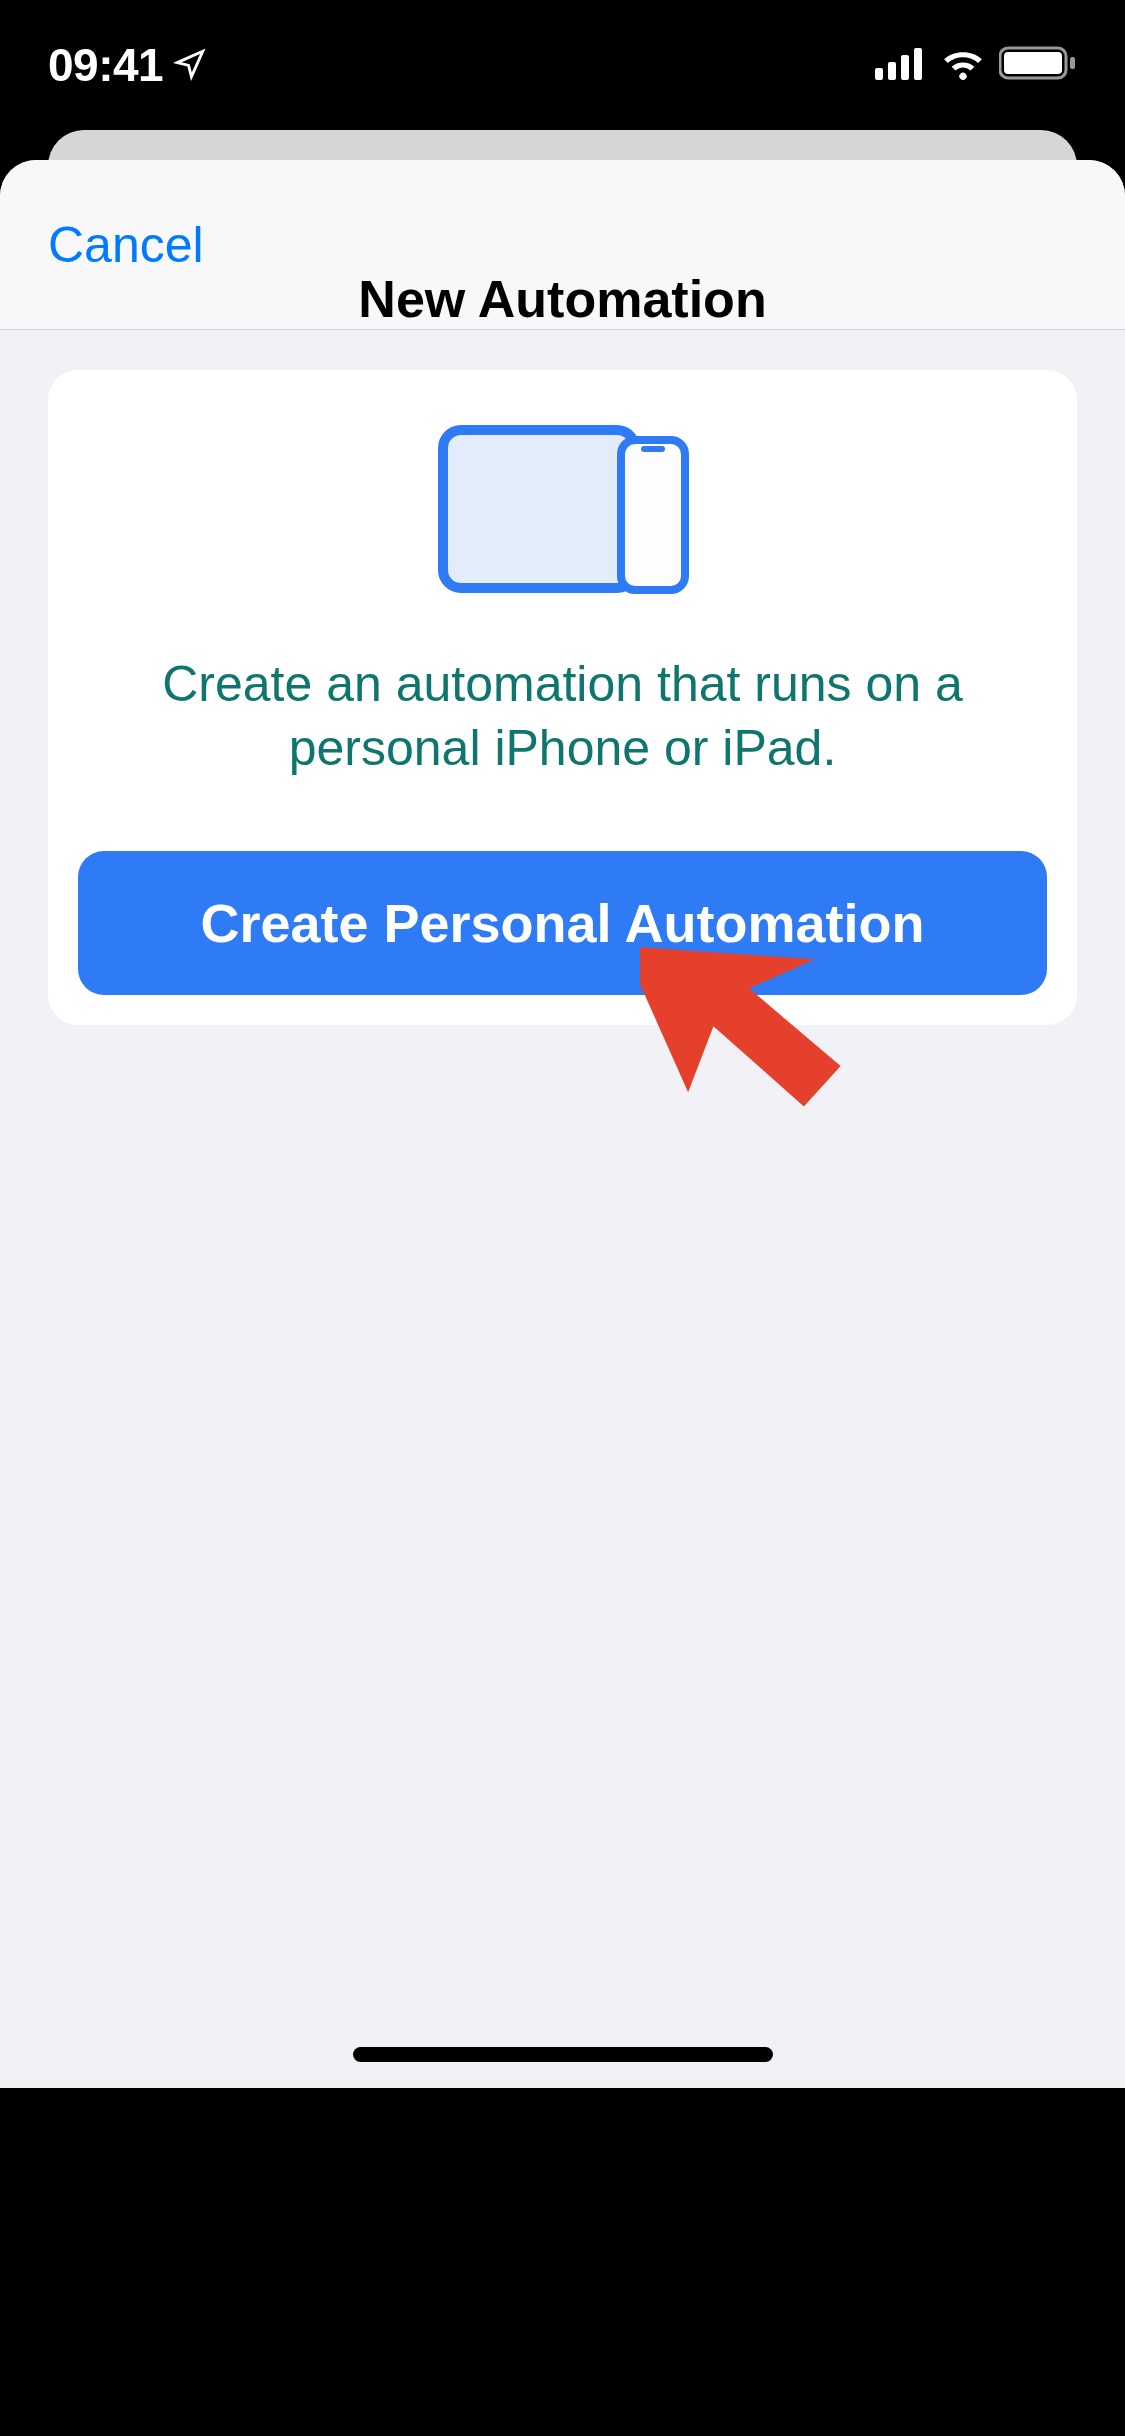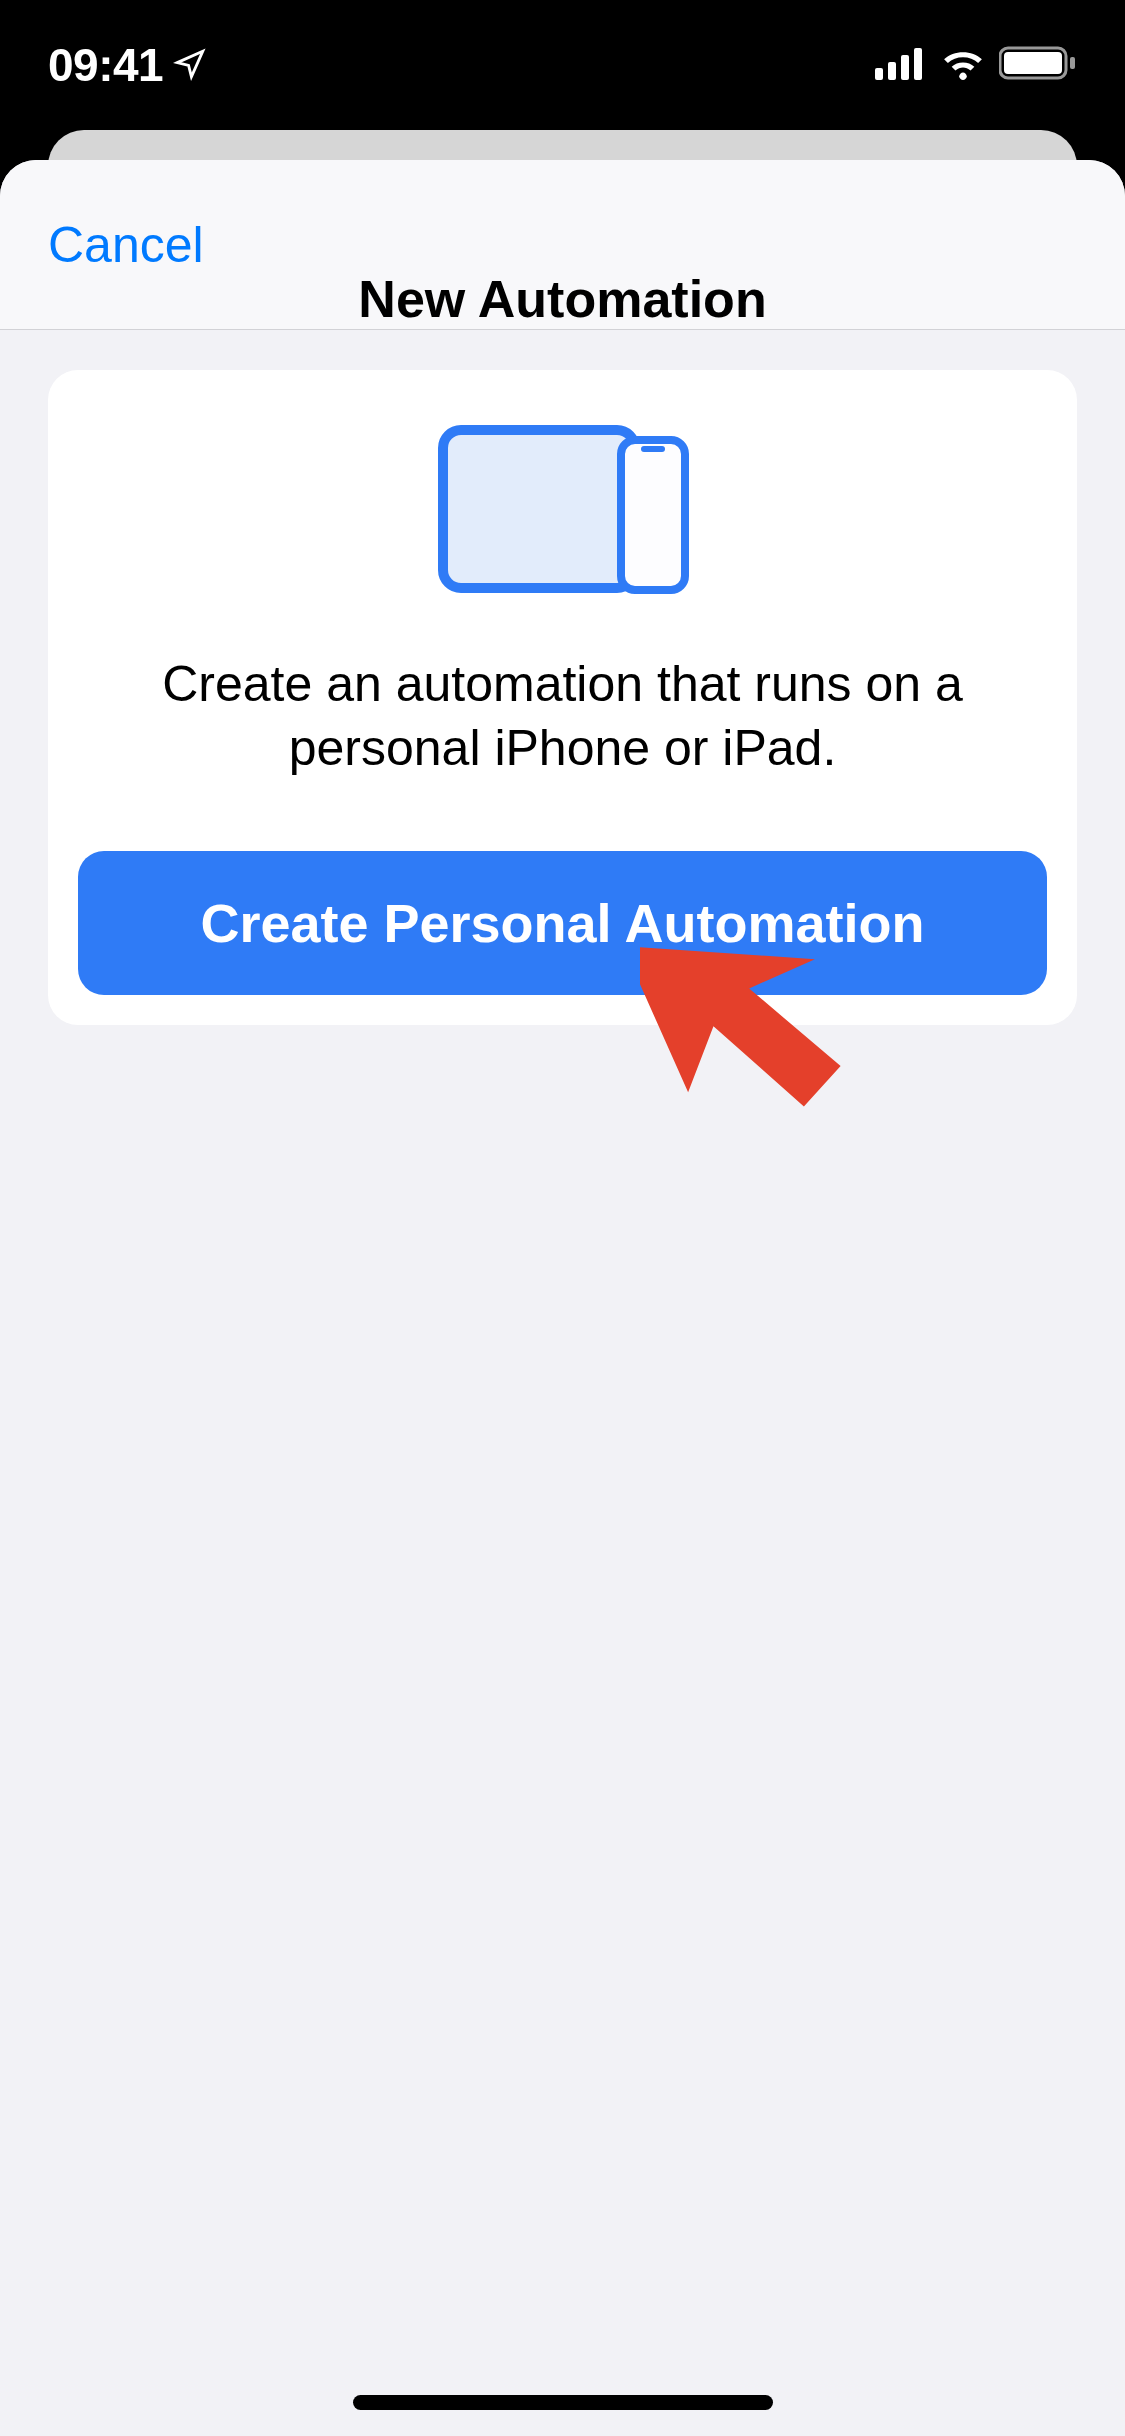--- a/index.html
+++ b/index.html
@@ -10,21 +10,21 @@
     }
     html, body {
       width: 1125px;
       height: 2436px;
       background: #000;
       overflow: hidden;
     }
     .device {
       position: relative;
       width: 1125px;
-      height: 2436px;
+      height: 2088px;
       background: #000;
     }
     
     .status-bar {
       position: absolute;
       top: 0;
       left: 0;
       right: 0;
       height: 130px;
       display: flex;
@@ -96,21 +96,21 @@
     .card {
       background: #fff;
       border-radius: 30px;
       padding: 48px 30px 30px 30px;
       margin-bottom: 60px;
       display: flex;
       flex-direction: column;
       align-items: center;
     }
     .card-desc {
-      color: #000000;
+      color: #0f766e;
       font-size: 50px;
       line-height: 1.28;
       text-align: center;
       font-weight: 400;
       margin-bottom: 60px;
       padding: 0 20px;
     }
     .btn {
       width: 100%;
       border: none;

